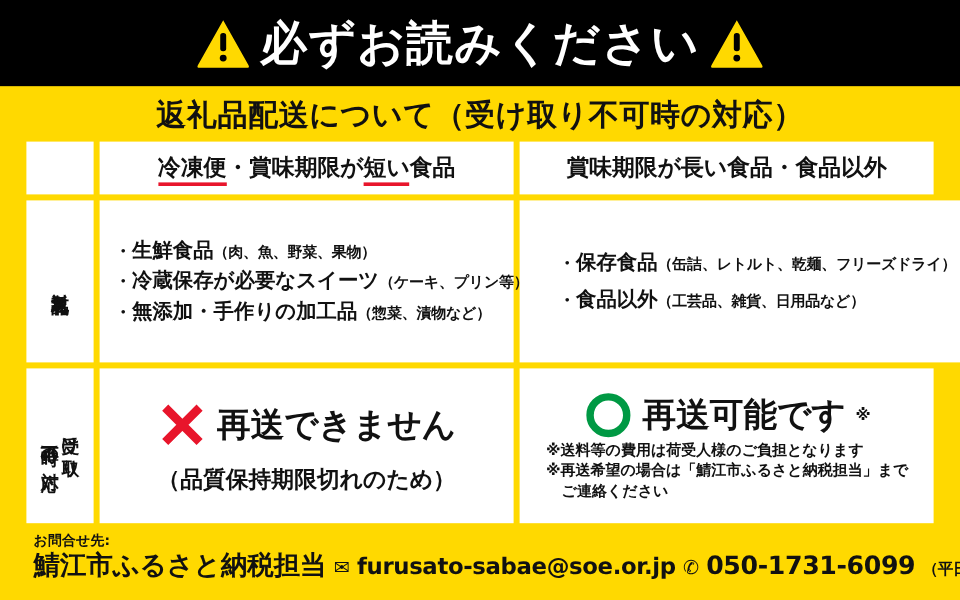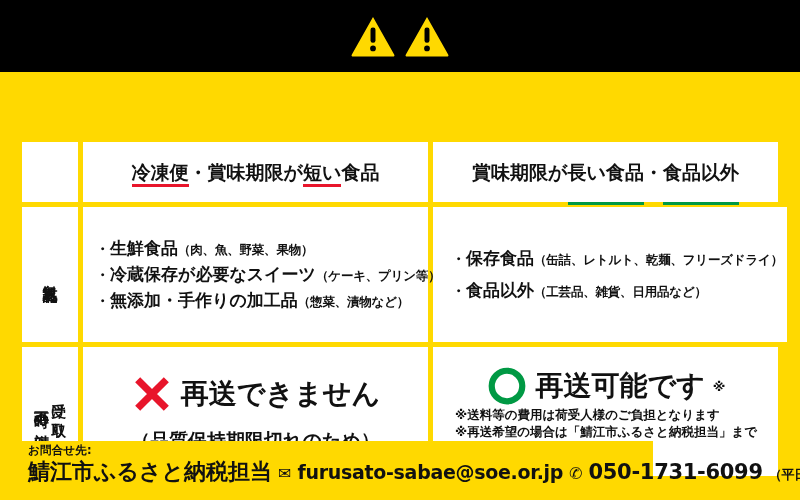--- a/index.html
+++ b/index.html
@@ -81,21 +81,21 @@
     background: #FFFFFF;
     display: flex;
     align-items: center;
   }
   .cell + .cell { margin-left: 5px; }
 
   .c-label { width: 56px; flex: 0 0 56px; justify-content: center; }
   .c-left  { width: 345px; flex: 0 0 345px; }
   .c-right { flex: 1 1 auto; }
 
-  .row-head { height: 60px; margin-top: 24px; }
+  .row-head { height: 44px; }
   .row-one  { height: 135px; }
   .row-two  { height: 129px; }
 
   
   .vlabel {
     writing-mode: vertical-rl;
     text-orientation: upright;
     font-size: 15px;
     font-weight: 700;
     color: #111;
@@ -133,21 +133,21 @@
   .bitem {
     display: block;
     color: #111;
     line-height: 1.18;
     margin: 5px 0;
     white-space: nowrap;
   }
   .bitem .dot { font-size: 15px; font-weight: 700; }
   .bitem .main { font-size: 17px; font-weight: 700; }
   .bitem .sub  { font-size: 12.5px; font-weight: 700; letter-spacing: -0.2px; }
-  .blist.right { padding-left: 18px; }
+  .blist.right { padding-left: 18px; margin-left: 14px; }
   .blist.right .bitem { margin: 11px 0; }
 
   
   .result-cell { flex-direction: column; justify-content: center; }
   .result-line {
     display: flex;
     align-items: center;
     justify-content: center;
     gap: 8px;
     width: 100%;
@@ -245,27 +245,31 @@
 <body>
 
 <div class="poster">
 
   <div class="header-band">
     <svg class="warn-tri" viewBox="0 0 48 44">
       <path d="M24 2 L46 41 Q47.5 43.5 44.5 43.5 L3.5 43.5 Q0.5 43.5 2 41 Z" fill="#FFD900"></path>
       <rect x="21.4" y="13" width="5.2" height="16" rx="2.4" fill="#000"></rect>
       <circle cx="24" cy="35" r="3" fill="#000"></circle>
     </svg>
+    <span class="header-title">必ずお読みください</span>
     <svg class="warn-tri" viewBox="0 0 48 44">
       <path d="M24 2 L46 41 Q47.5 43.5 44.5 43.5 L3.5 43.5 Q0.5 43.5 2 41 Z" fill="#FFD900"></path>
       <rect x="21.4" y="13" width="5.2" height="16" rx="2.4" fill="#000"></rect>
       <circle cx="24" cy="35" r="3" fill="#000"></circle>
     </svg>
   </div>
 
+  <div class="subtitle-band">
+    <span class="subtitle-text">返礼品配送について（受け取り不可時の対応）</span>
+  </div>
 
   <div class="table-wrap">
 
     <div class="trow">
       <div class="cell c-label row-head"></div>
       <div class="cell c-left row-head">
         <div class="colhead"><span class="u-red">冷凍便</span><span>・</span><span>賞味期限が</span><span class="u-red">短い</span><span>食品</span></div>
       </div>
       <div class="cell c-right row-head">
         <div class="colhead"><span>賞味期限が</span><span class="u-green">長い食品</span><span>・</span><span class="u-green">食品以外</span></div>

